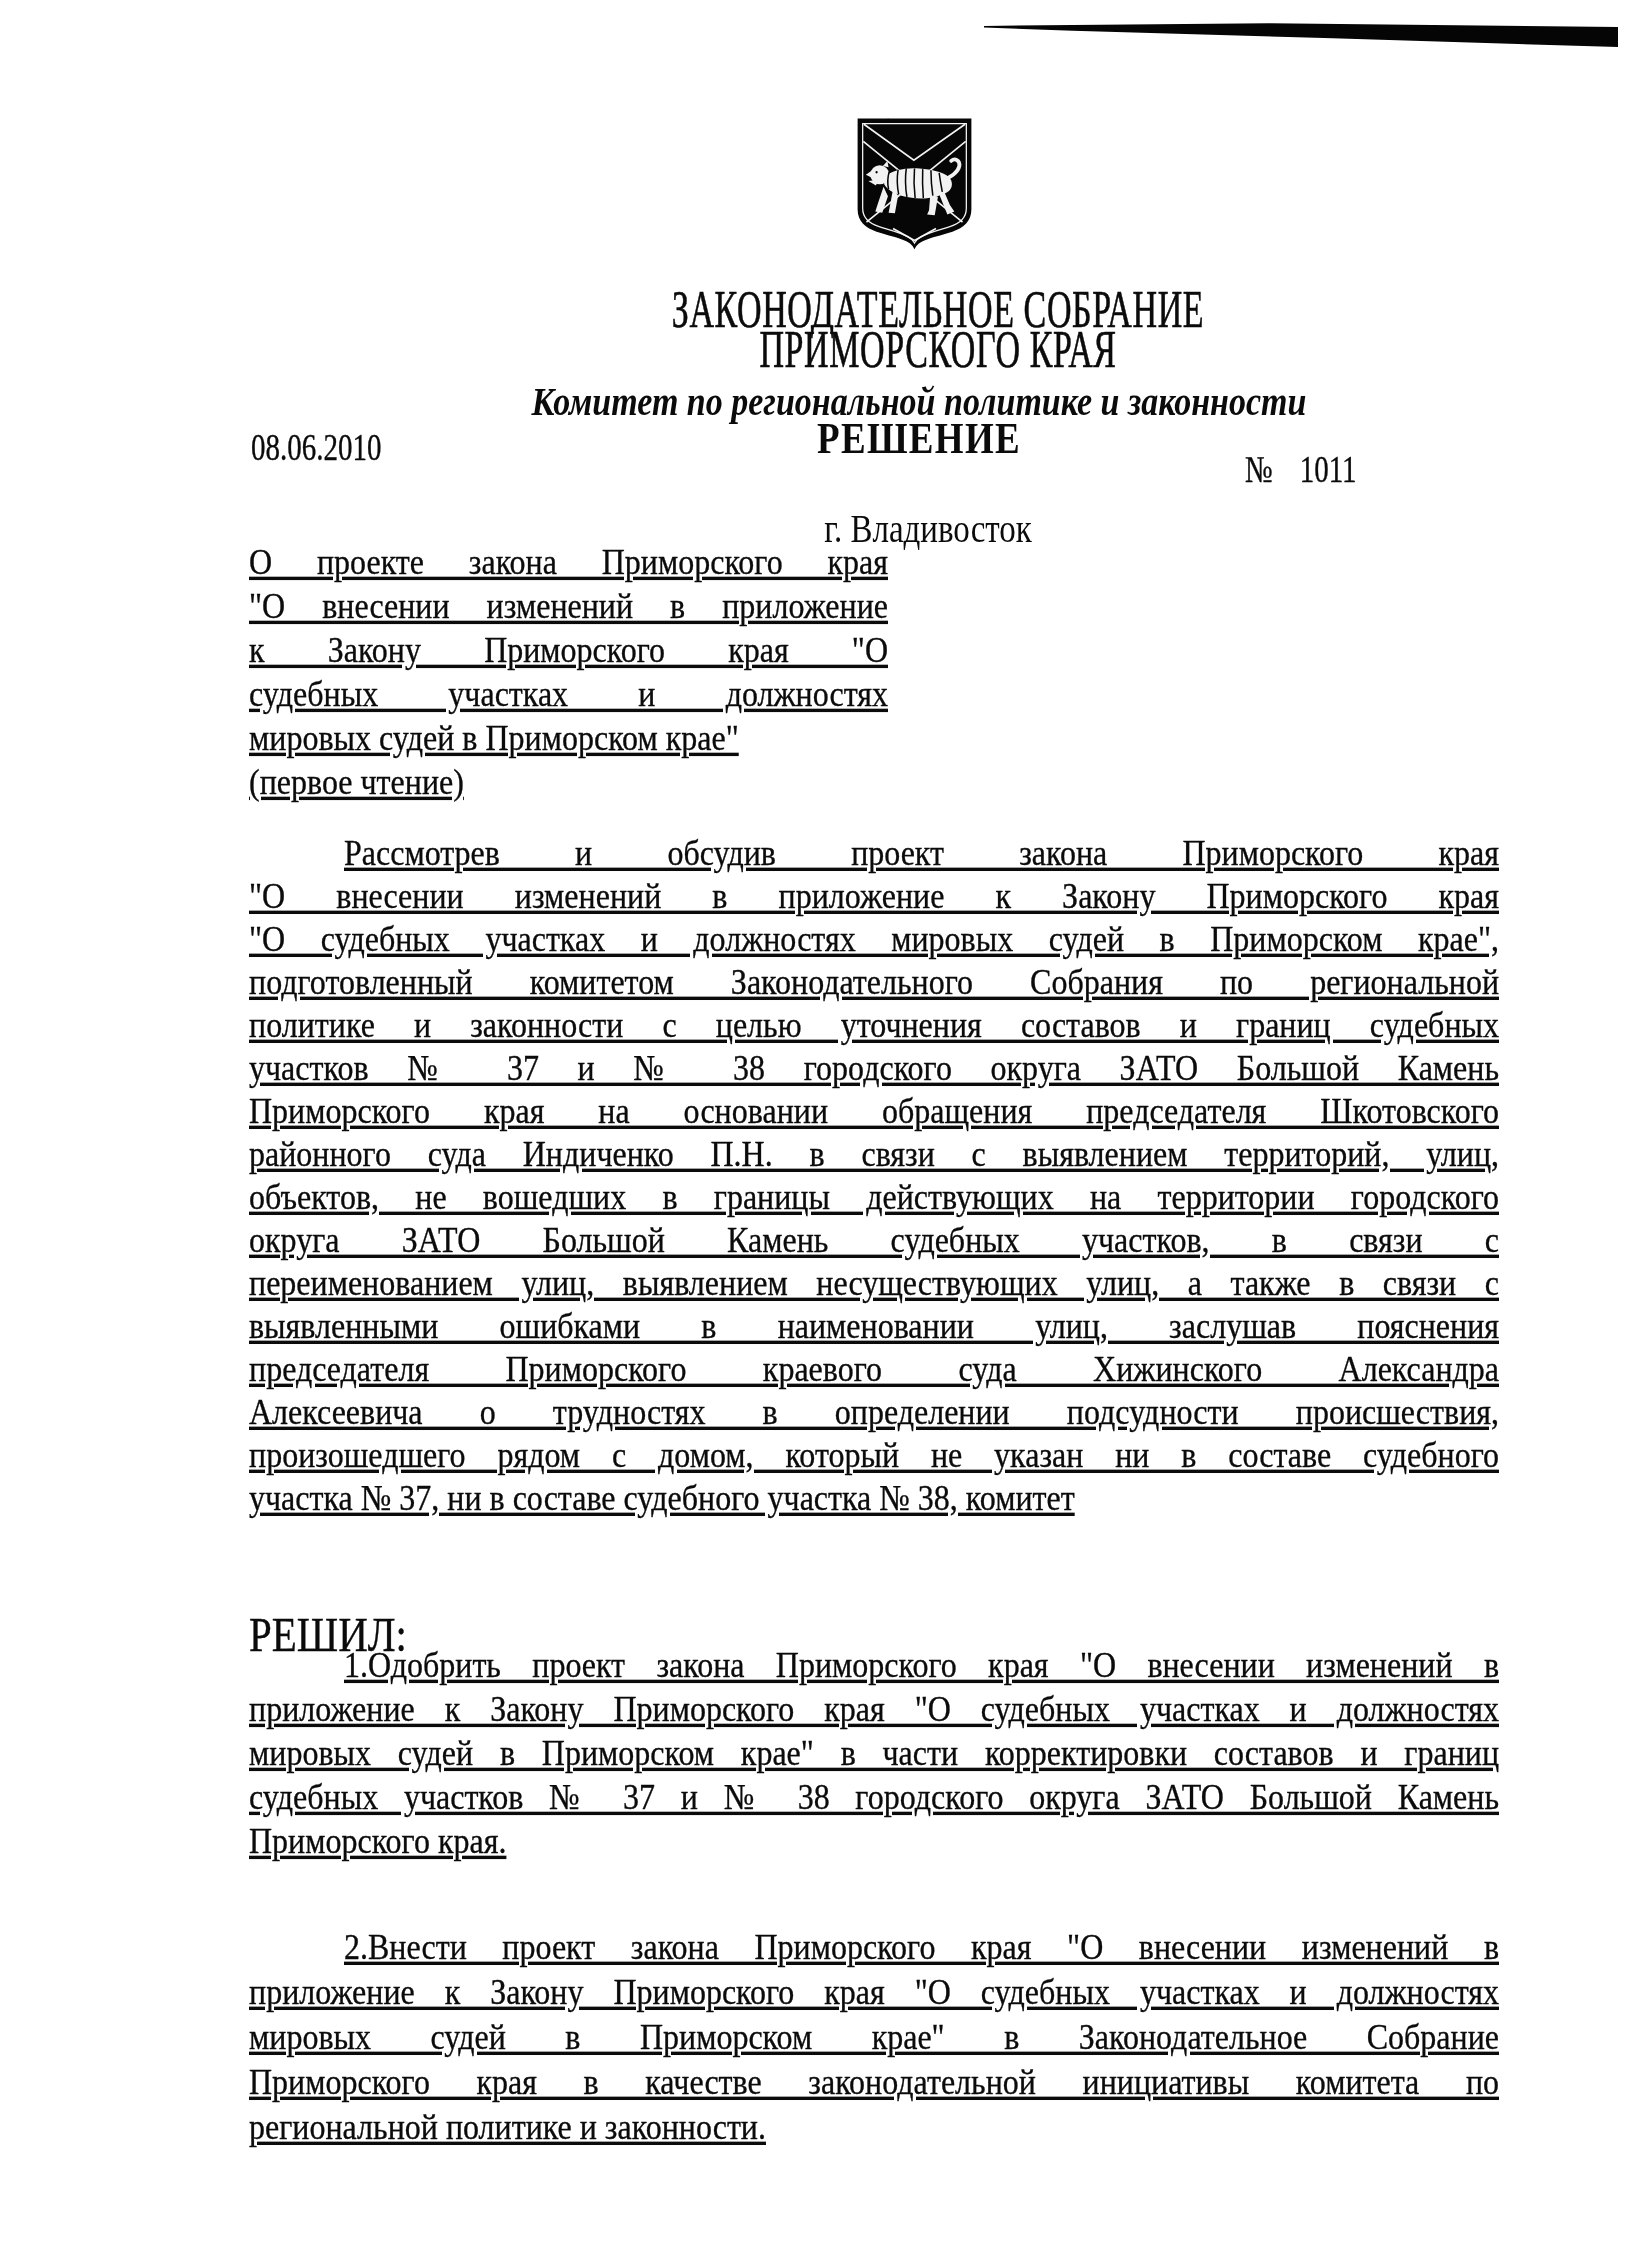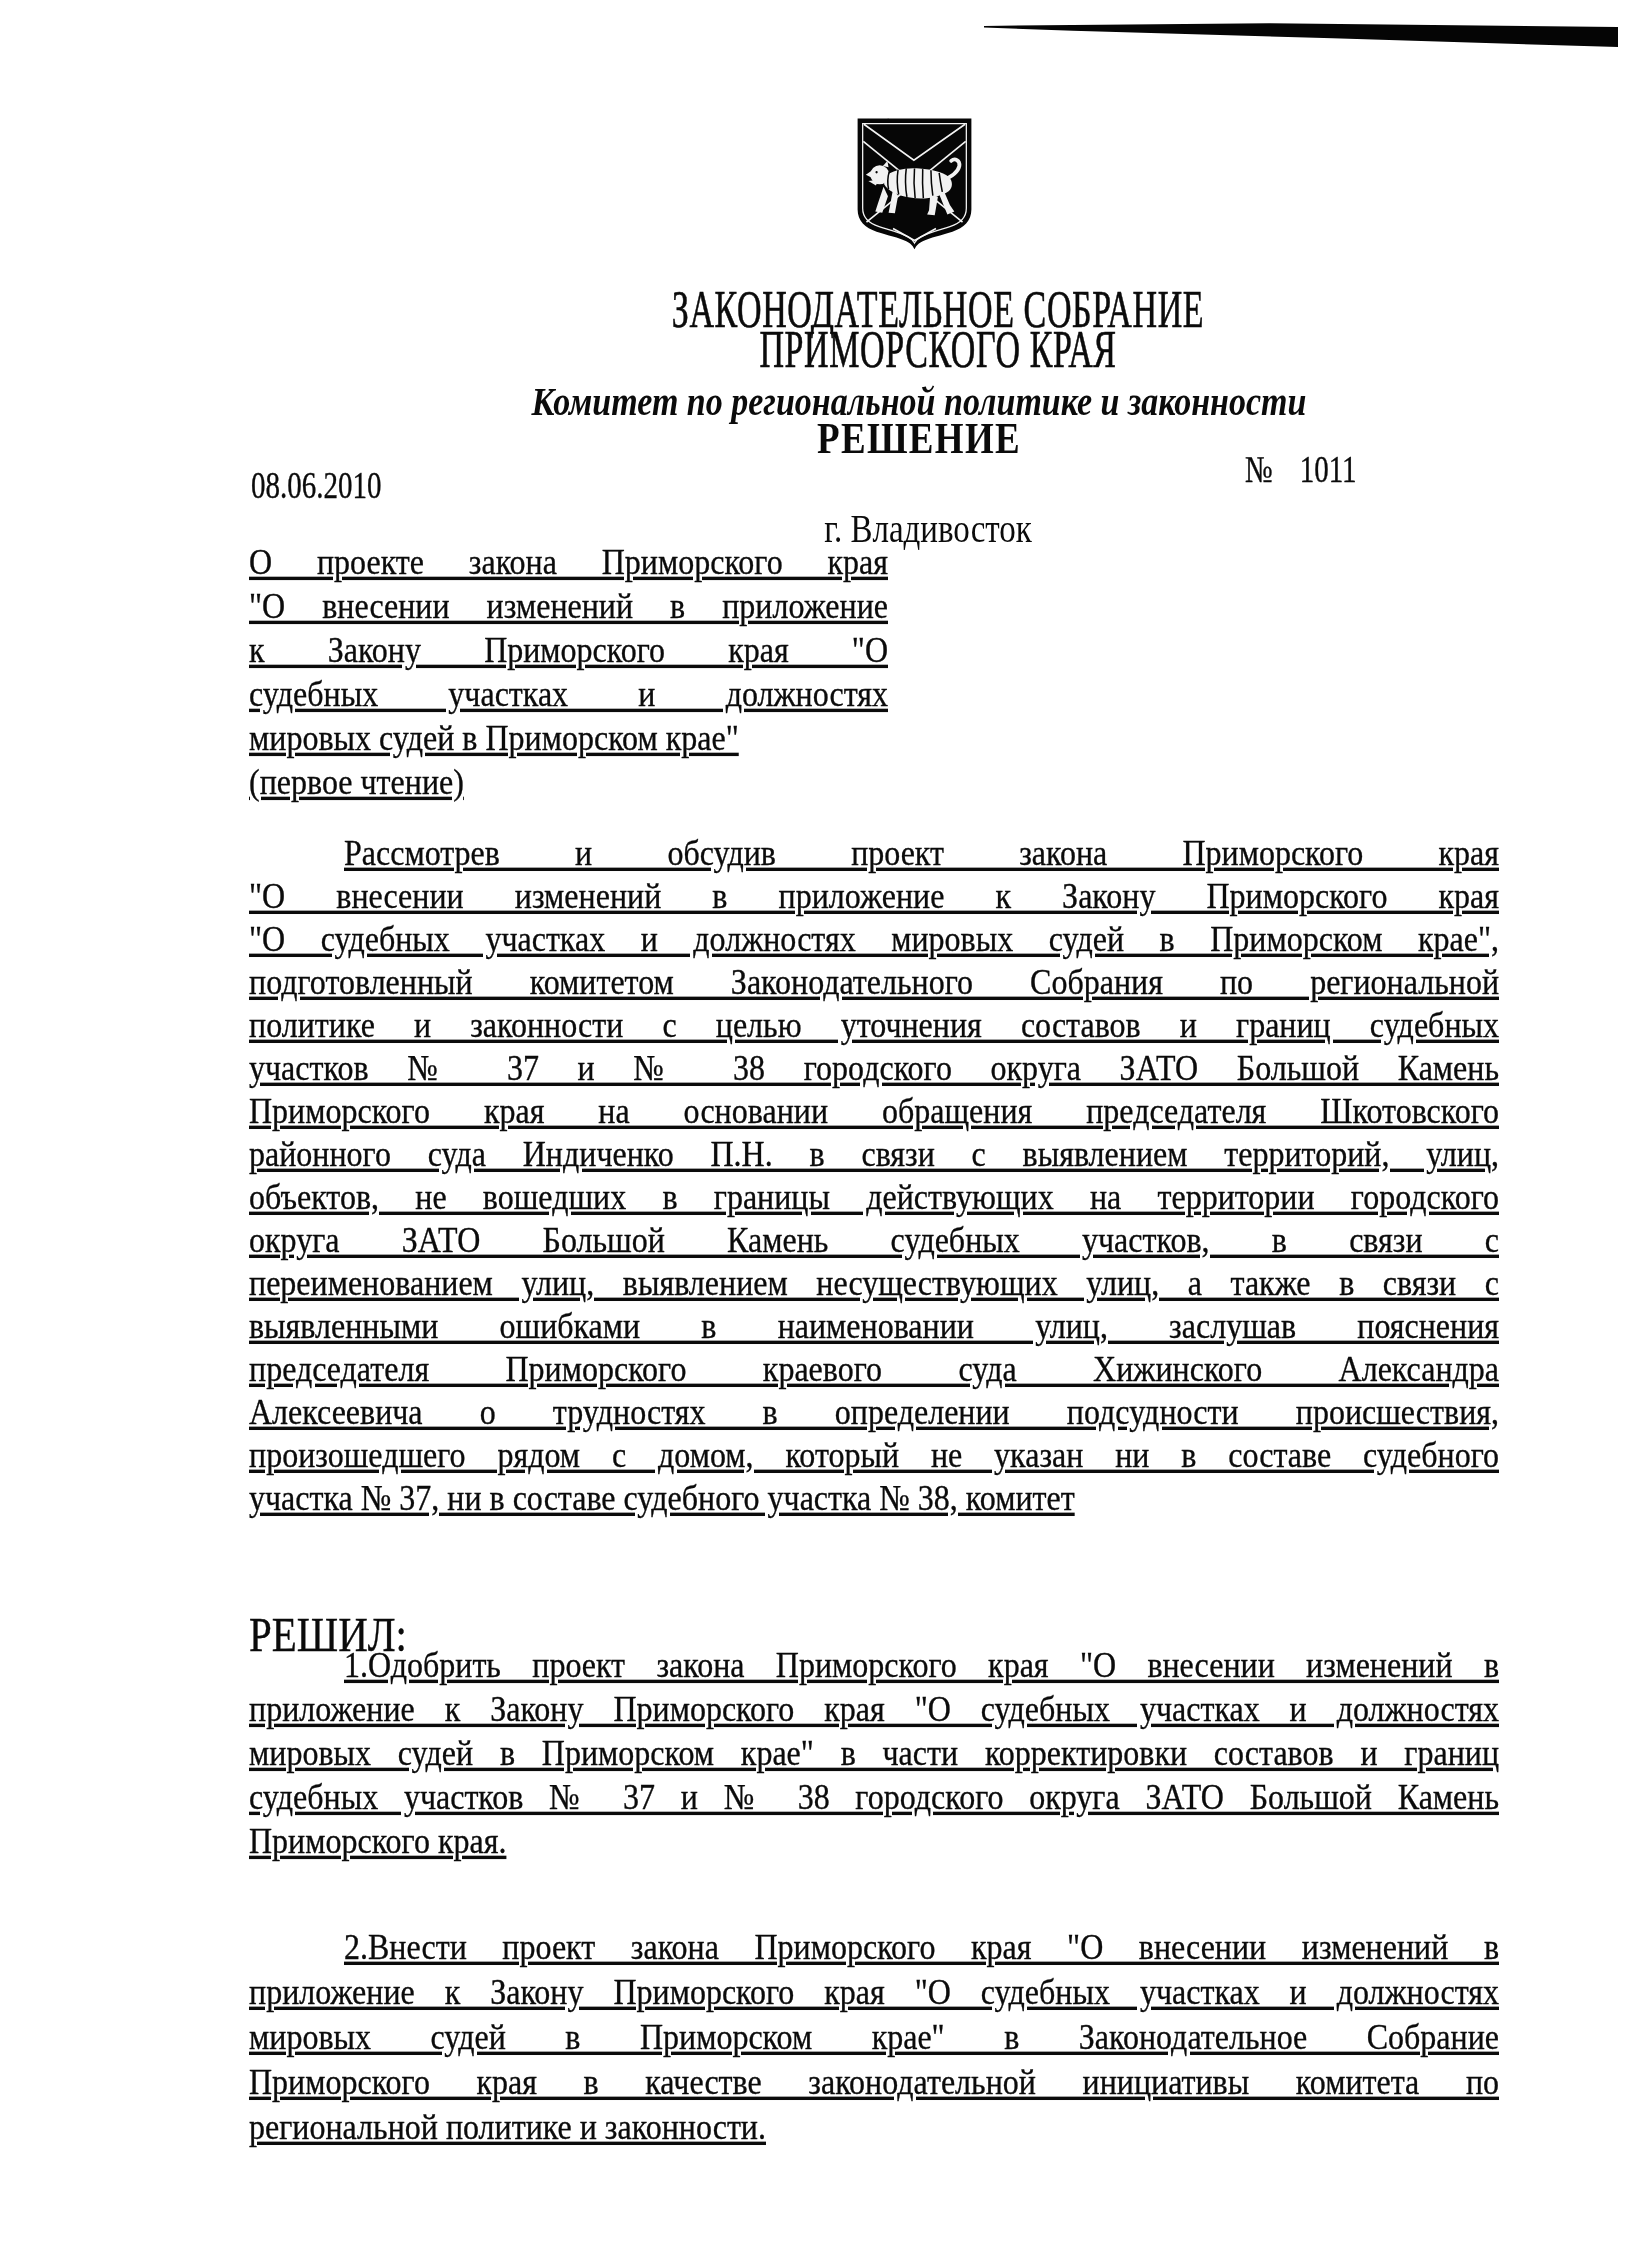--- a/index.html
+++ b/index.html
@@ -29,21 +29,21 @@
   #h1 > span, #h2 > span { transform:scaleY(1.58); }
   #h3 { left:469px; top:379px; width:900px; font-size:34px; font-weight:700;font-style:italic; }
   #h3 > span { transform:scaleY(1.2); }
   #h4 { left:469px; top:412px; width:900px; font-size:37px; font-weight:700;
     letter-spacing:1.3px; }
   #h4 > span { transform:scaleY(1.22); }
 
   
   .meta { font-size:29px; white-space:nowrap; -webkit-text-stroke:0.3px #0b0b0b; }
   .meta > span { display:inline-block; transform:scaleY(1.3); transform-origin:50% 10%; }
-  #date { left:251px; top:465px; }
+  #date { left:251px; top:427px; }
   #docnum { left:1245px; top:449px; }
   #docnum .numval { margin-left:27px; }
   #place { left:738px; top:507px; width:380px; text-align:center; font-size:33px; }
   #place > span { display:inline-block; transform:scaleY(1.22); transform-origin:50% 10%; }
 
   
   .block { font-size:32px;text-decoration:underline; -webkit-text-stroke:0.3px #0b0b0b; }
   .block .line { transform:scaleY(1.13); transform-origin:50% 50%; }
   .just .line { text-align:justify; text-align-last:justify; }
   .just .line:last-child { text-align-last:left; }

